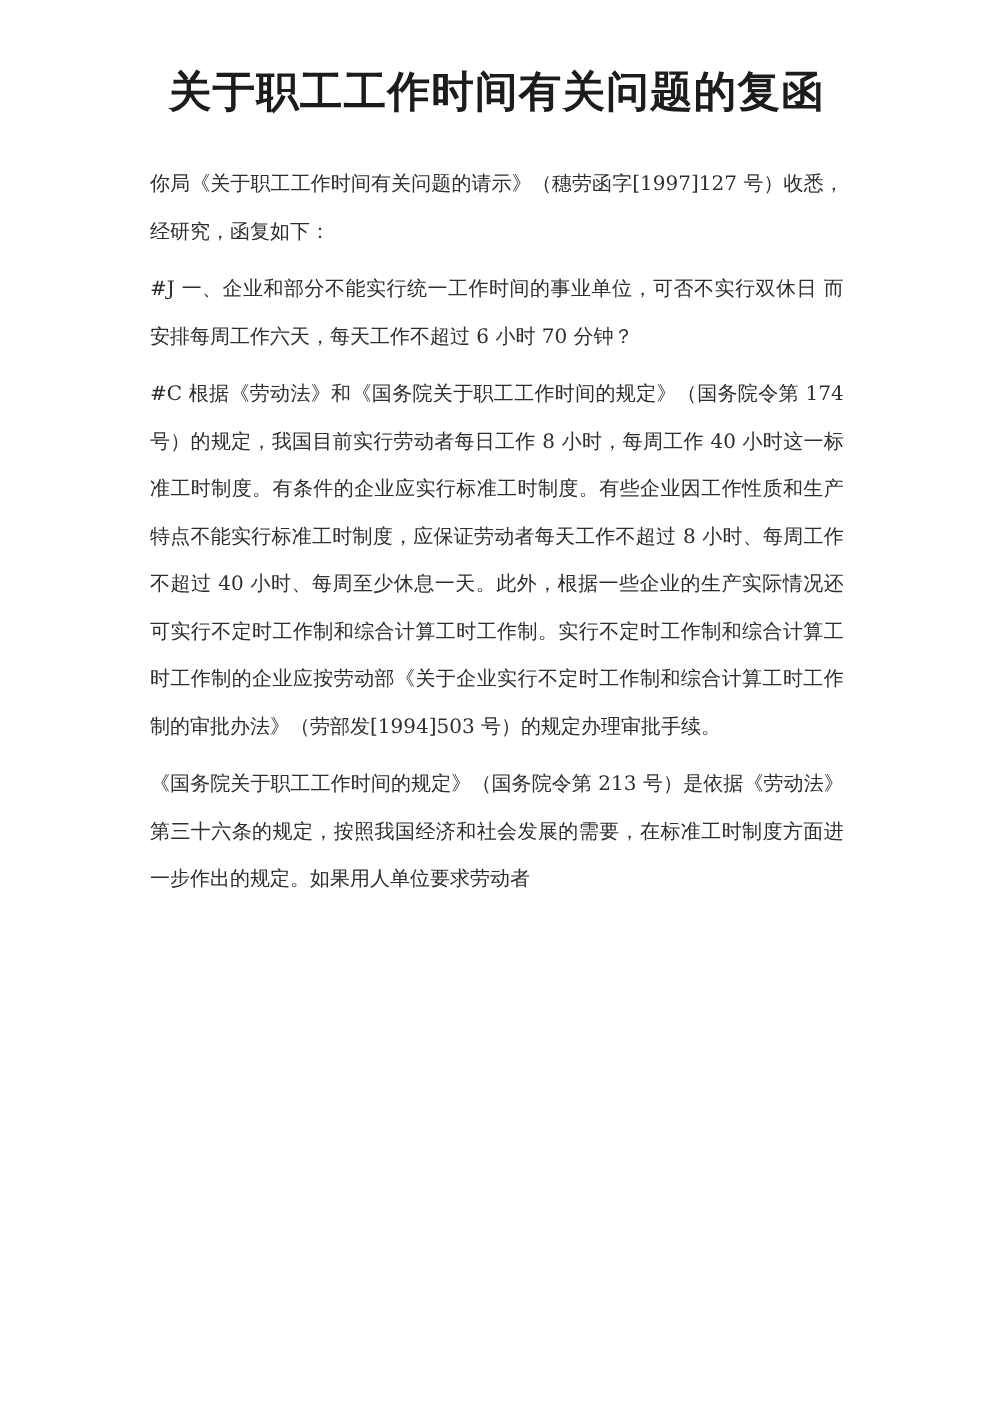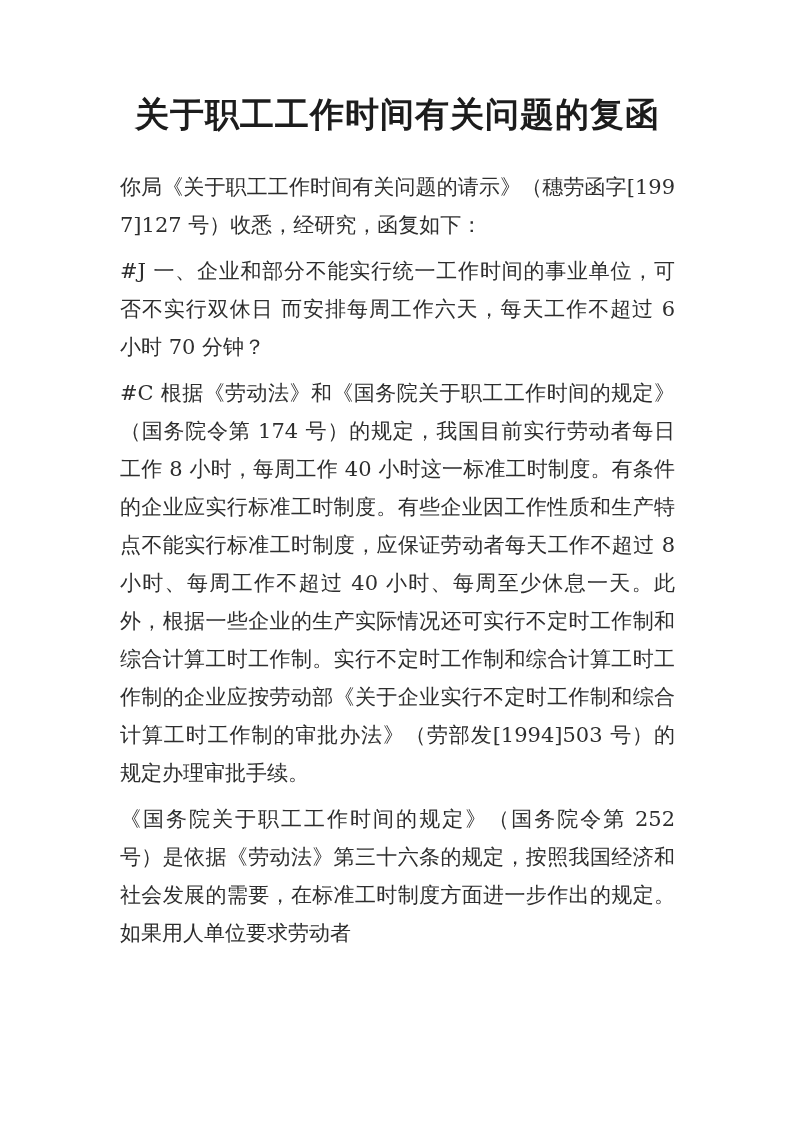--- a/index.html
+++ b/index.html
@@ -11,36 +11,36 @@
   body {
     width: 793px;
     height: 1122px;
     font-family: "DejaVu Serif", "Liberation Serif", serif;
   }
 
   .page {
     width: 793px;
     height: 1122px;
     background: #ffffff;
-    padding: 92px 118px 40px 120px;
+    padding: 52px 118px 40px 120px;
     overflow: hidden;
   }
 
   .doc-title {
     font-size: 34px;
     line-height: 44px;
     font-weight: bold;
     text-align: center;
     color: #1c1c1c;
     letter-spacing: 1px;
     margin-bottom: 32px;
   }
 
   .doc-body p {
-    font-size: 21px;
+    font-size: 16px;
     line-height: 38px;
     color: #2e2e2e;
     text-align: justify;
     text-justify: inter-ideograph;
     margin-bottom: 8px;
     word-break: break-all;
   }
 
   .doc-body p:last-child {
     margin-bottom: 0;
@@ -49,15 +49,15 @@
 </head>
 <body>
 
 <div class="page">
   <h1 class="doc-title">关于职工工作时间有关问题的复函</h1>
 
   <div class="doc-body">
     <p>你局《关于职工工作时间有关问题的请示》（穗劳函字[1997]127 号）收悉，经研究，函复如下：</p>
     <p>#J 一、企业和部分不能实行统一工作时间的事业单位，可否不实行双休日 而安排每周工作六天，每天工作不超过 6 小时 70 分钟？</p>
     <p>#C 根据《劳动法》和《国务院关于职工工作时间的规定》（国务院令第 174 号）的规定，我国目前实行劳动者每日工作 8 小时，每周工作 40 小时这一标准工时制度。有条件的企业应实行标准工时制度。有些企业因工作性质和生产特点不能实行标准工时制度，应保证劳动者每天工作不超过 8 小时、每周工作不超过 40 小时、每周至少休息一天。此外，根据一些企业的生产实际情况还可实行不定时工作制和综合计算工时工作制。实行不定时工作制和综合计算工时工作制的企业应按劳动部《关于企业实行不定时工作制和综合计算工时工作制的审批办法》（劳部发[1994]503 号）的规定办理审批手续。</p>
-    <p>《国务院关于职工工作时间的规定》（国务院令第 252 号）是依据《劳动法》第三十六条的规定，按照我国经济和社会发展的需要，在标准工时制度方面进一步作出的规定。如果用人单位要求劳动者</p>
+    <p>《国务院关于职工工作时间的规定》（国务院令第 213 号）是依据《劳动法》第三十六条的规定，按照我国经济和社会发展的需要，在标准工时制度方面进一步作出的规定。如果用人单位要求劳动者</p>
   </div>
 </div>
 
 </body></html>

